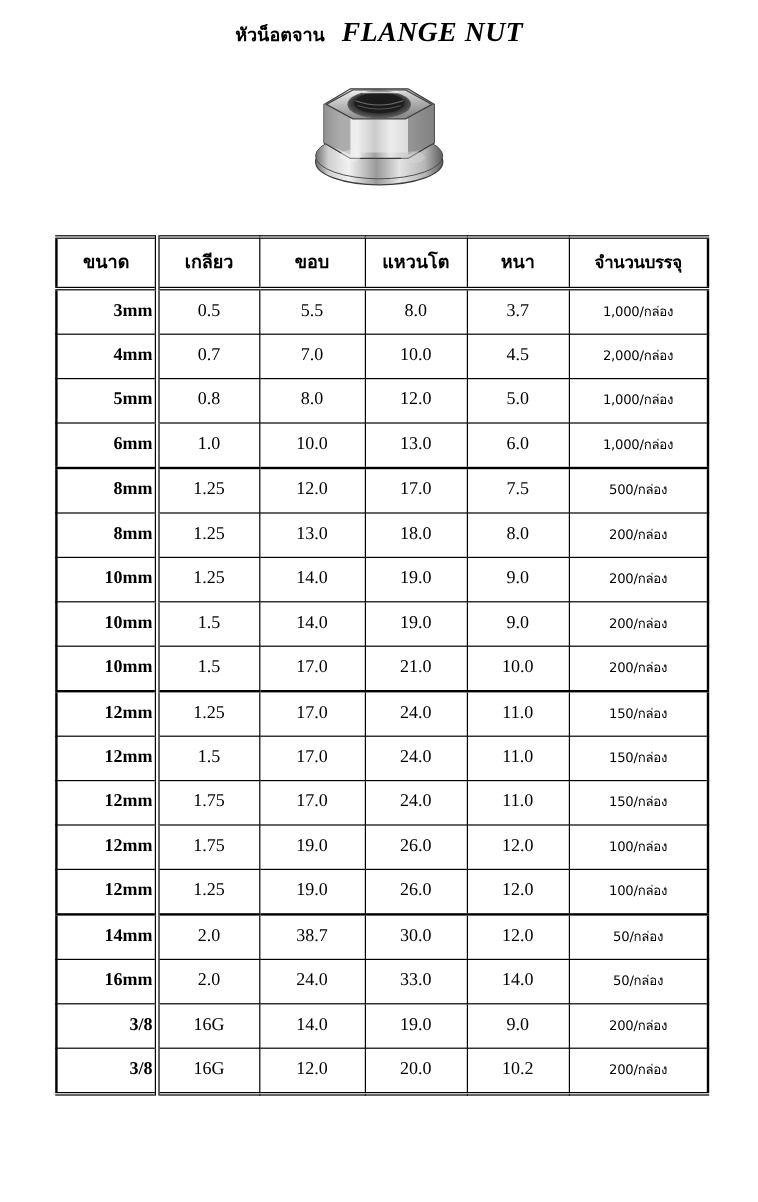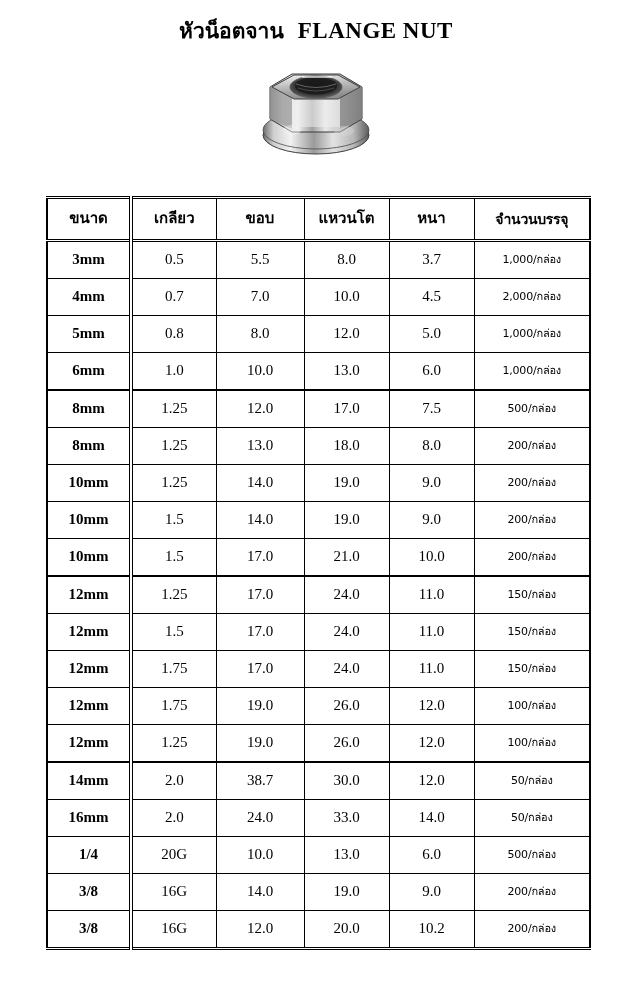--- a/index.html
+++ b/index.html
@@ -20,32 +20,33 @@
   #title-bar {
     position: absolute;
     top: 14px;
     left: 0;
     width: 632px;
     text-align: center;
     white-space: nowrap;
   }
   #title-thai {
     font-family: "DejaVu Sans", "Liberation Sans", sans-serif;
-    font-size: 21px;
+    font-size: 15px;
     font-weight: 700;
     letter-spacing: 0px;
     vertical-align: baseline;
   }
   #title-en {
     font-family: "Liberation Serif", "DejaVu Serif", serif;
     font-size: 23px;
     font-weight: 700;
     letter-spacing: 0.5px;
     margin-left: 14px;
     vertical-align: baseline;
+    font-style: italic;
   }
 
   
   #product-photo {
     position: absolute;
     top: 57px;
     left: 246px;
     width: 140px;
     height: 112px;
   }
@@ -99,20 +100,21 @@
   }
   table#spec-table thead th.last-head {
     font-size: 14px;
     letter-spacing: -0.3px;
   }
   
   table#spec-table td.size {
     font-family: "Liberation Serif", "DejaVu Serif", serif;
     font-size: 15px;
     font-weight: 700;
+    text-align: right;
   }
   
   table#spec-table td.num {
     font-family: "Liberation Serif", "DejaVu Serif", serif;
     font-size: 15px;
     font-weight: 400;
   }
   
   table#spec-table td.pack {
     font-family: "DejaVu Sans", "Liberation Sans", sans-serif;
@@ -330,28 +332,20 @@
         </tr>
         <tr>
           <td class="size sep">16mm</td>
           <td class="num">2.0</td>
           <td class="num">24.0</td>
           <td class="num">33.0</td>
           <td class="num">14.0</td>
           <td class="pack">50/กล่อง</td>
         </tr>
         <tr>
-          <td class="size sep">1/4</td>
-          <td class="num">20G</td>
-          <td class="num">10.0</td>
-          <td class="num">13.0</td>
-          <td class="num">6.0</td>
-          <td class="pack">500/กล่อง</td>
-        </tr>
-        <tr>
           <td class="size sep">3/8</td>
           <td class="num">16G</td>
           <td class="num">14.0</td>
           <td class="num">19.0</td>
           <td class="num">9.0</td>
           <td class="pack">200/กล่อง</td>
         </tr>
         <tr>
           <td class="size sep">3/8</td>
           <td class="num">16G</td>

